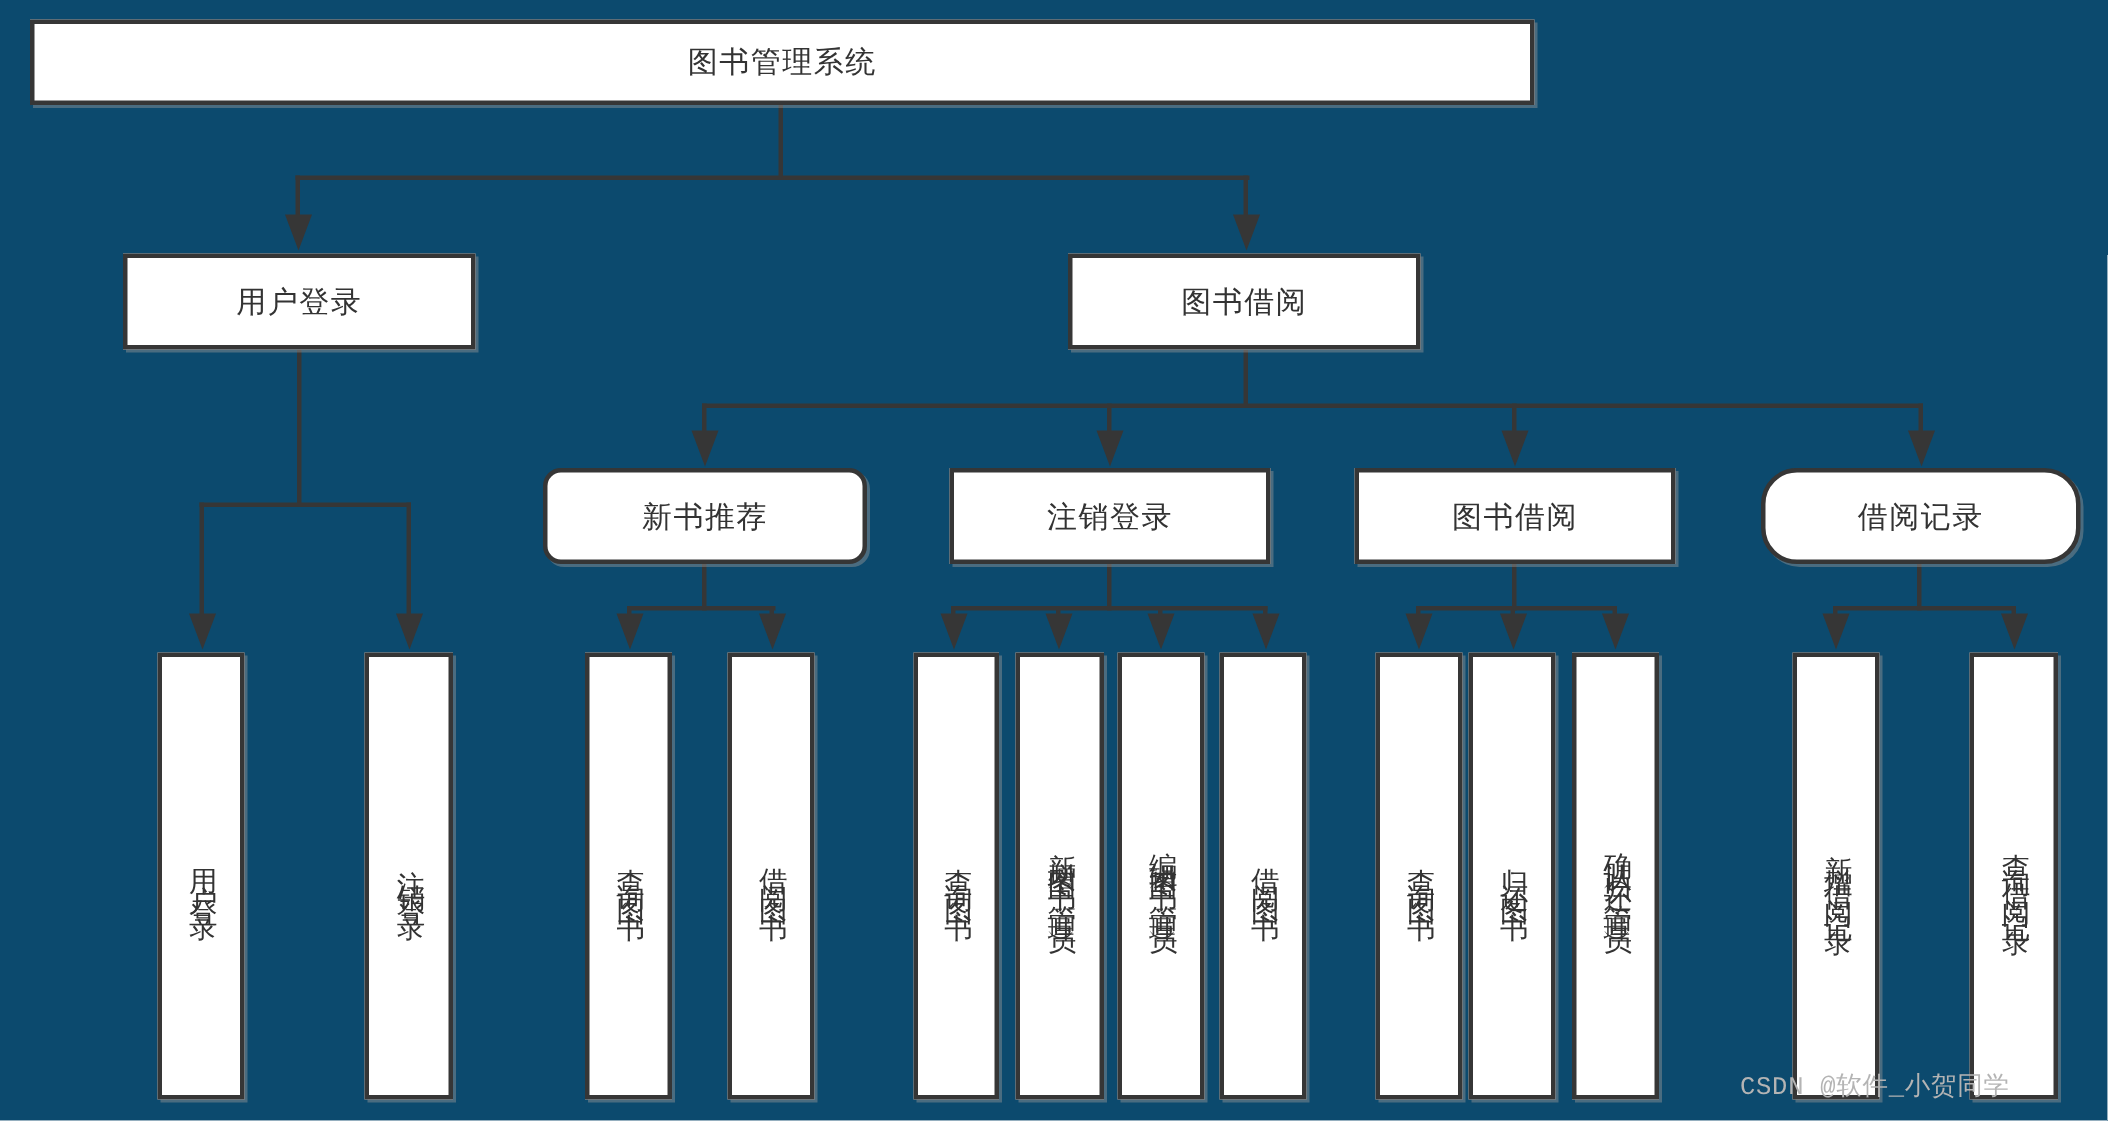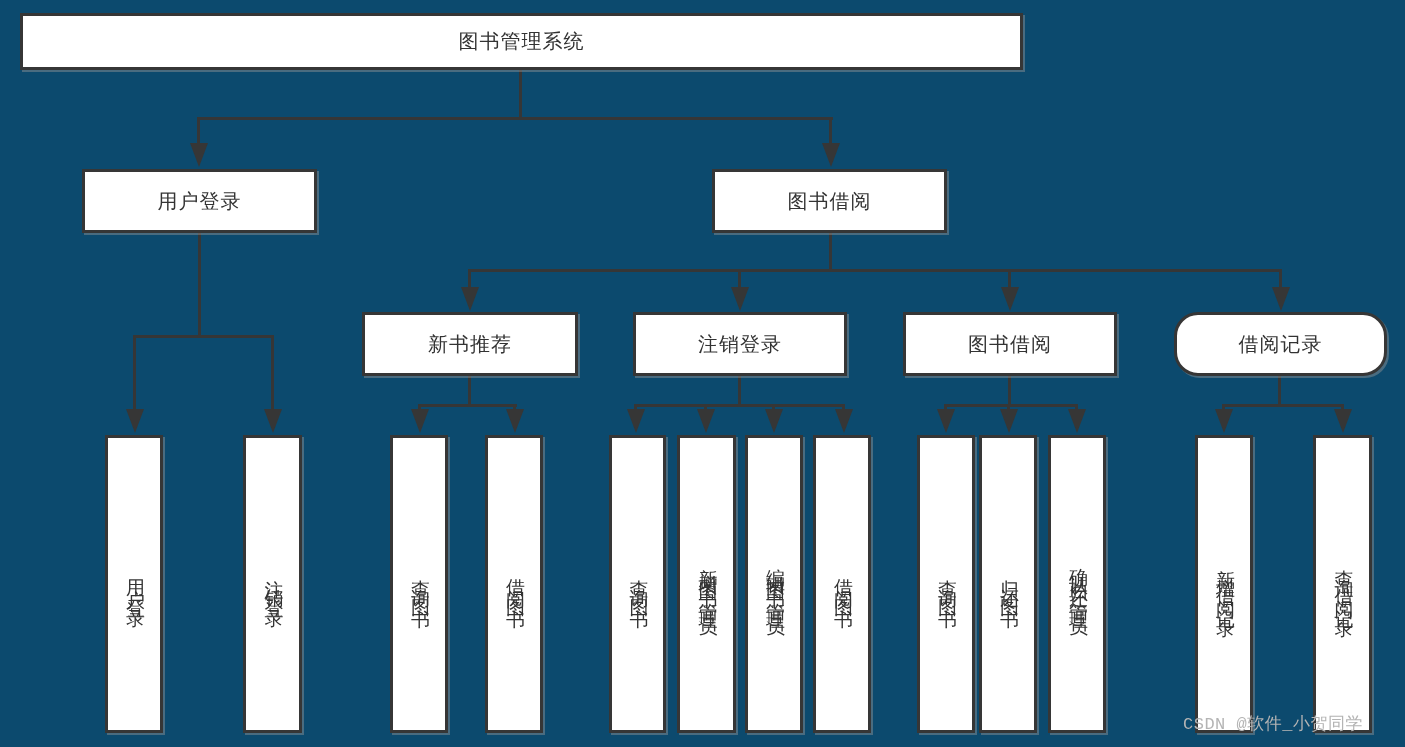--- a/index.html
+++ b/index.html
@@ -48,21 +48,20 @@
   }
   .watermark {
     position: absolute;
     left: 1160px;
     top: 712px;
     font-size: 17px;
     color: #b4b4b4;
     letter-spacing: 0.5px;
     z-index: 5;
     white-space: nowrap;
-    margin-left: 23px;
   }
 </style>
 </head>
 <body>
 
 <div class="canvas">
 
   <div class="vl" style="left:519px; top:70px; height:48px;"></div>
   <div class="hl" style="left:197px; top:117px; width:636px;"></div>
   <div class="vl" style="left:197px; top:117px; height:28px;"></div>
@@ -126,21 +125,21 @@
     <span>图书管理系统</span>
   </div>
 
   <div class="box" style="left:82px; top:169px; width:235px; height:64px;">
     <span>用户登录</span>
   </div>
   <div class="box" style="left:712px; top:169px; width:235px; height:64px;">
     <span>图书借阅</span>
   </div>
 
-  <div class="box" style="left:362px; top:312px; width:216px; height:64px;">
+  <div class="box" style="left:362px; top:312px; width:216px; height:64px;border-radius:12px;">
     <span>新书推荐</span>
   </div>
   <div class="box" style="left:633px; top:312px; width:214px; height:64px;">
     <span>注销登录</span>
   </div>
   <div class="box" style="left:903px; top:312px; width:214px; height:64px;">
     <span>图书借阅</span>
   </div>
   <div class="box" style="left:1174px; top:312px; width:213px; height:64px;border-radius:24px;">
     <span>借阅记录</span>

